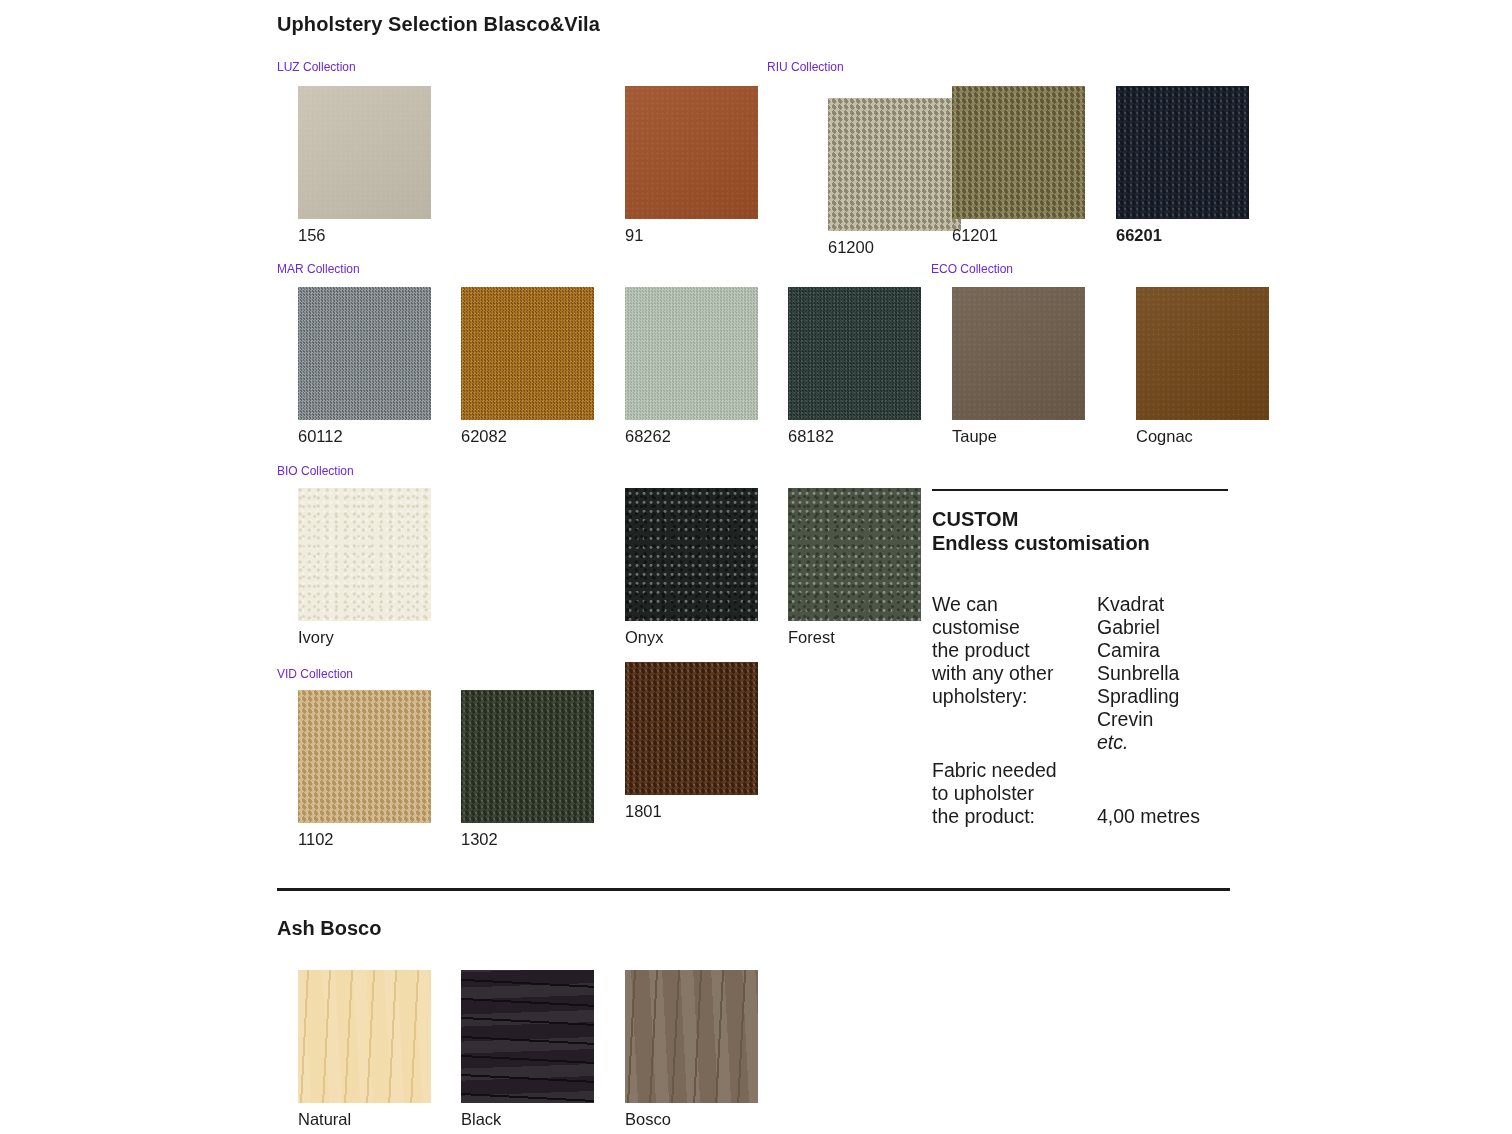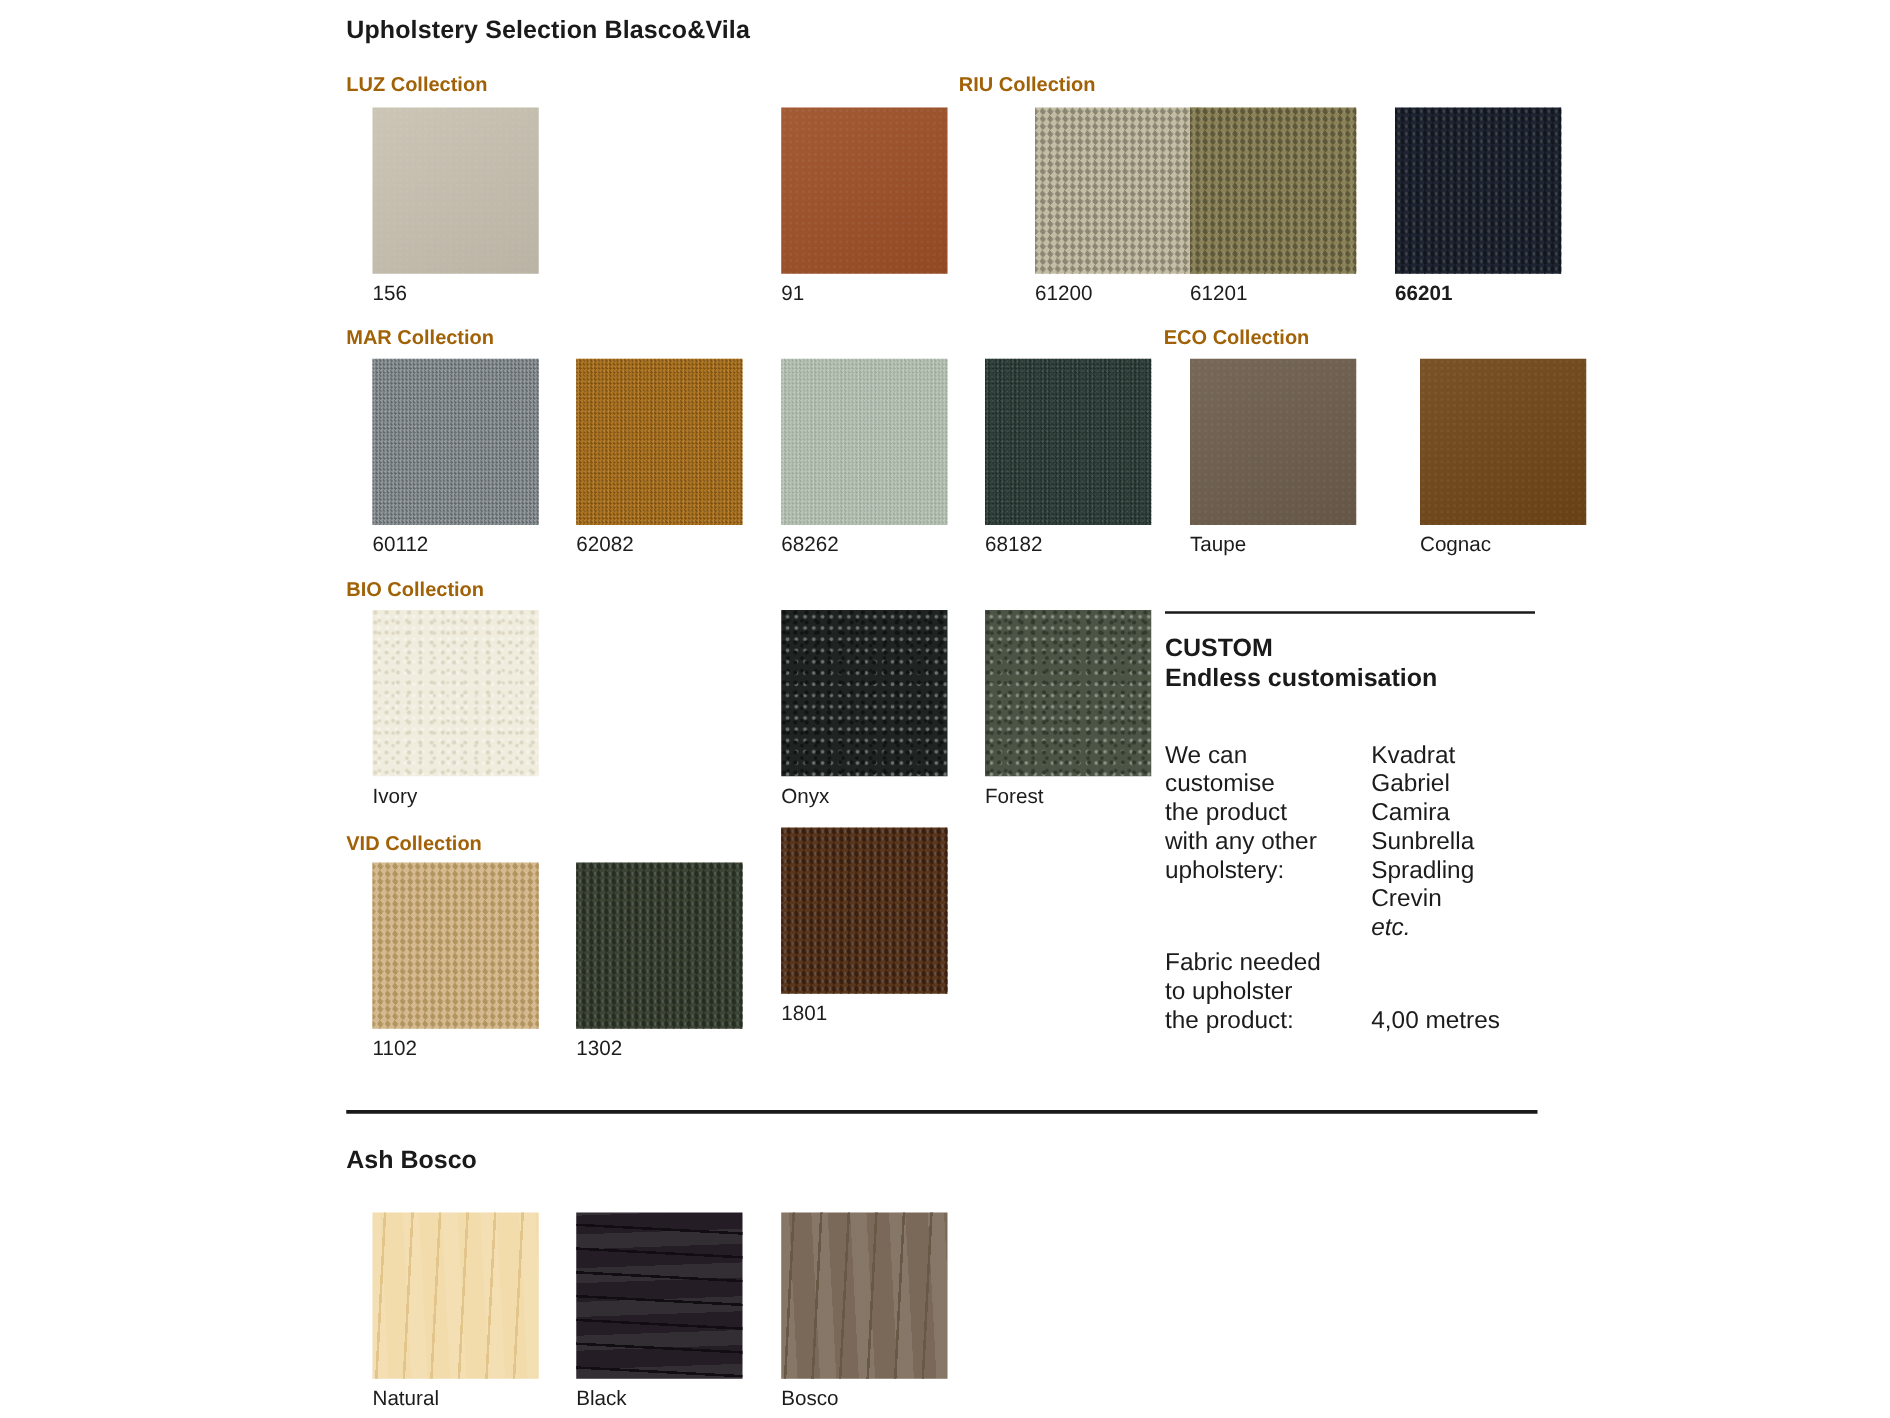--- a/index.html
+++ b/index.html
@@ -3,21 +3,21 @@
 <meta charset="utf-8">
 <style>
   * { margin:0; padding:0; box-sizing:border-box; }
   html,body { background:#ffffff; }
   body { font-family:"Liberation Sans", sans-serif; color:#1a1a1a; }
   .canvas { position:relative; width:1512px; height:1134px; background:#ffffff; overflow:hidden; }
 
   .abs { position:absolute; }
 
   .page-title { font-size:20px; font-weight:bold; letter-spacing:.1px; }
-  .coll-title { font-size:16px; font-weight:bold; color:#a16207; }
+  .coll-title { font-size:12px; font-weight:normal; color:#6d28d9; }
   .bold-head  { font-size:20px; font-weight:bold; line-height:23px; }
 
   .swatch { position:absolute; width:144px;margin-left:21px; }
   .tile { width:133px; height:133px; cursor:pointer; }
   .tile-label { margin-top:7px; font-size:16.5px; color:#1c1c1c; }
 
   
   .tex-plain {
     background-color:var(--c);
     background-image:linear-gradient(145deg, rgba(255,255,255,.07), rgba(0,0,0,.07)),
@@ -80,21 +80,21 @@
 
   <div class="swatch" style="left:277px; top:86px;">
     <div class="tile tex-plain" style="--c: #c8c1b1; --c2: #b6af9f;"></div>
     <div class="tile-label">156</div>
   </div>
   <div class="swatch" style="left:604px; top:86px;">
     <div class="tile tex-plain" style="--c: #9c4e26; --c2: #88431f;"></div>
     <div class="tile-label">91</div>
   </div>
 
-  <div class="swatch" style="left:767px; top:86px;padding-left:40px;">
+  <div class="swatch" style="left:767px; top:98px;padding-left:40px;">
     <div class="tile tex-weave" style="--c: #c3bda6; --c2: #8b8670;"></div>
     <div class="tile-label">61200</div>
   </div>
   <div class="swatch" style="left:931px; top:86px;">
     <div class="tile tex-weave" style="--c: #8a8157; --c2: #5e5838;"></div>
     <div class="tile-label">61201</div>
   </div>
   <div class="swatch" style="left:1095px; top:86px;font-weight:bold;">
     <div class="tile tex-weave" style="--c: #1e2431; --c2: #12161f;"></div>
     <div class="tile-label">66201</div>

